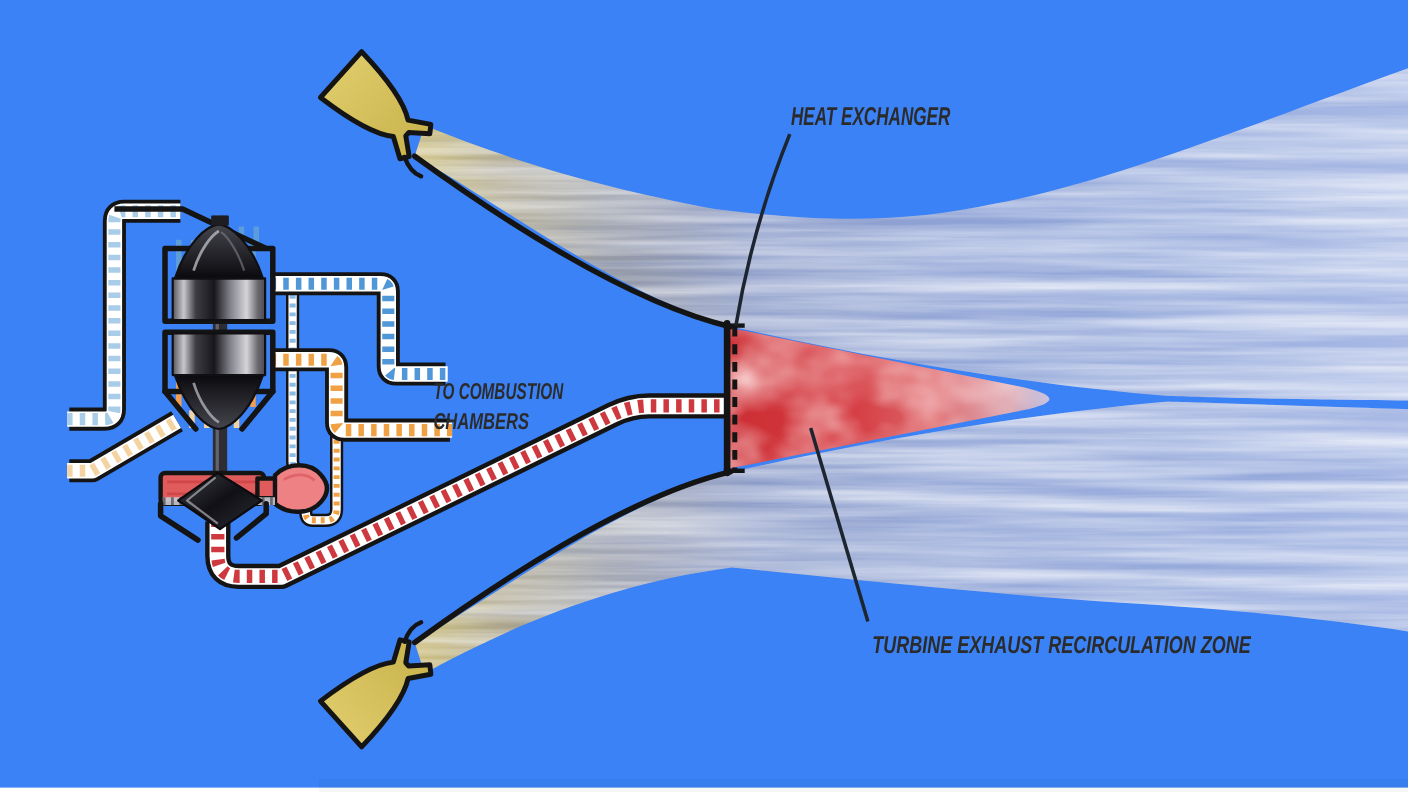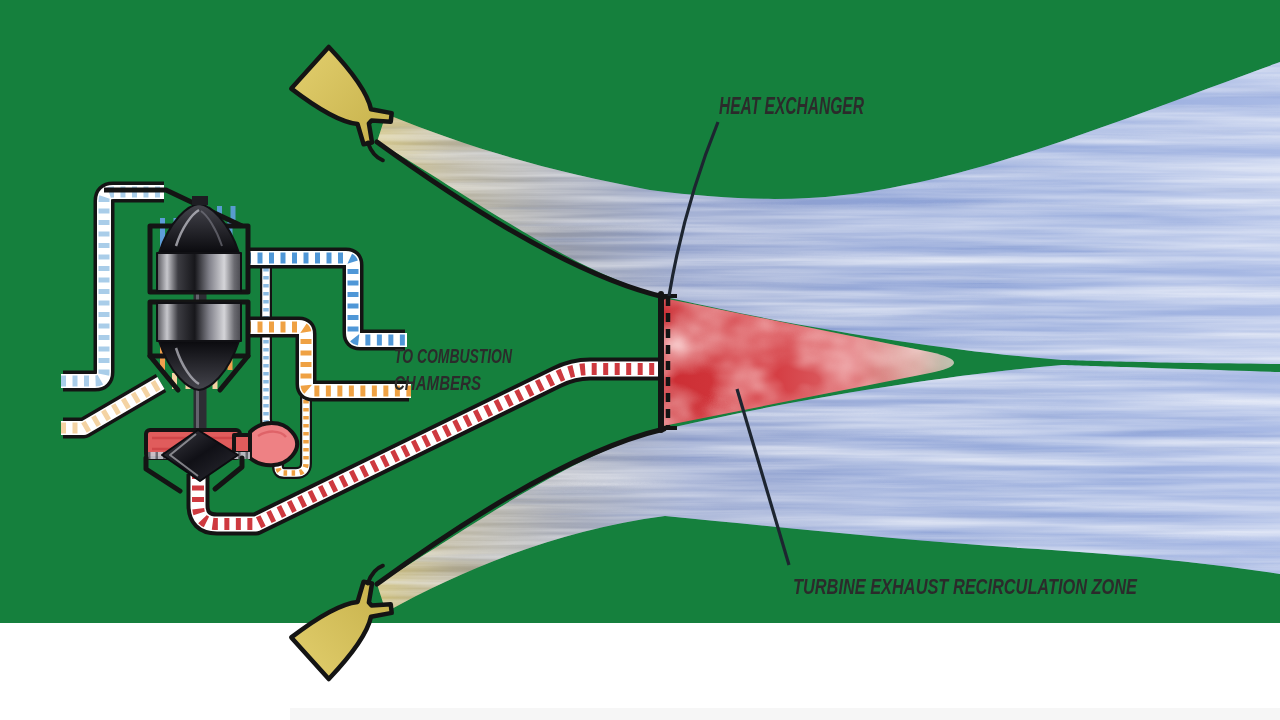--- a/index.html
+++ b/index.html
@@ -1,17 +1,17 @@
 <!DOCTYPE html>
 <html><head>
 <meta charset="utf-8">
 <style>
   html,body{margin:0;padding:0;background:#ffffff;width:1280px;height:720px;overflow:hidden;}
   body{font-family:"Liberation Sans",sans-serif;}
-  #stage{position:relative;width:1280px;height:623px;background:#15803d;}
+  #stage{position:relative;width:1280px;height:716px;background:#3b82f6;}
   svg{display:block;position:absolute;left:0;top:0;}
   text{font-family:"Liberation Sans",sans-serif;font-style:italic;font-weight:bold;fill:#2b2b2b;}
 </style>
 </head>
 <body>
 
 <div id="stage">
 <svg width="1280" height="720" viewBox="0 0 1280 720">
   <defs>
     <linearGradient id="plumeGrad" gradientUnits="userSpaceOnUse" x1="370" y1="0" x2="1280" y2="0">

